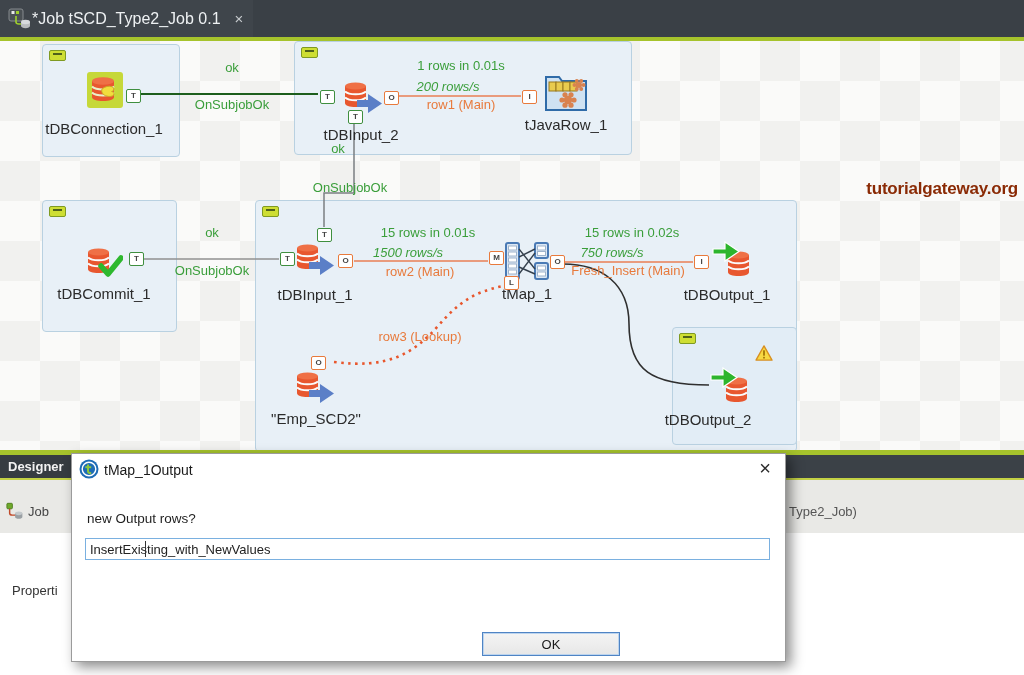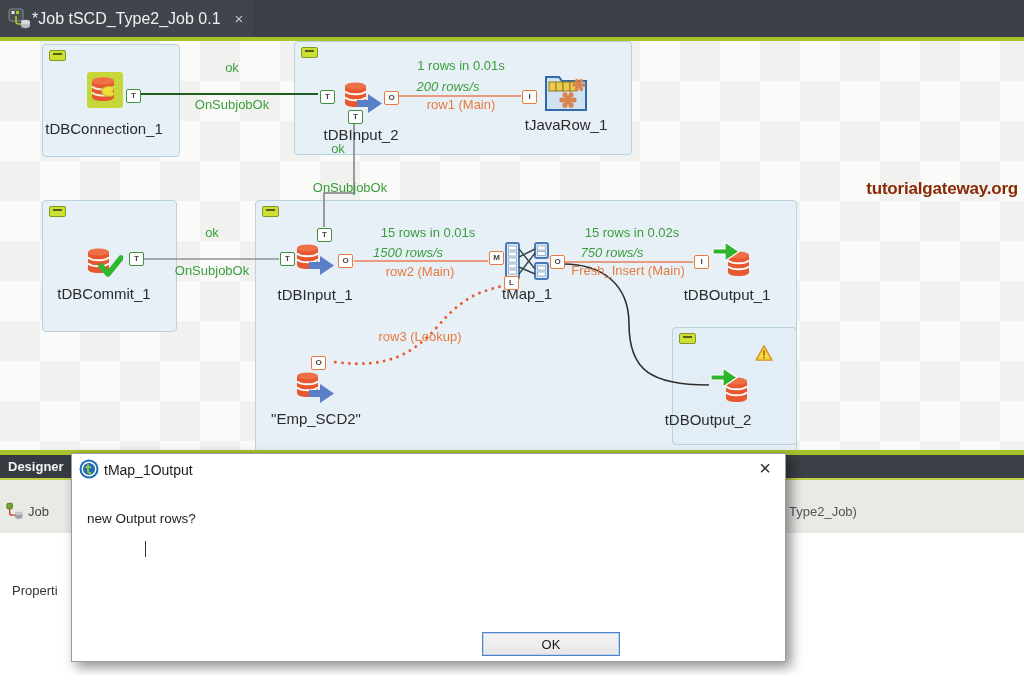--- a/index.html
+++ b/index.html
@@ -294,17 +294,18 @@
   <div class="dialog">
     <svg style="position:absolute;left:7px;top:5px" width="20" height="20" viewBox="0 0 20 20">
       <circle cx="10" cy="10" r="9.5" fill="#1e6cb5"></circle>
       <circle cx="10" cy="10" r="6.8" fill="none" stroke="#fff" stroke-width="1.4"></circle>
       <path d="M9 5.5v6.5c0 1.6 1.1 2.2 3.2 2.2" stroke="#8cc63f" stroke-width="2" fill="none"></path>
       <line x1="6.3" y1="8.2" x2="12.2" y2="8.2" stroke="#8cc63f" stroke-width="2"></line>
     </svg>
     <span class="dlg-title">tMap_1Output</span>
     <span class="dlg-close">×</span>
     <span class="dlg-prompt">new Output rows?</span>
+    <input class="dlg-input" type="text" value="InsertExisting_with_NewValues" style="">
     <div class="caret"></div>
     <button class="btn btn-ok">OK</button>
   </div>
 
 </div>
 
 </body></html>

